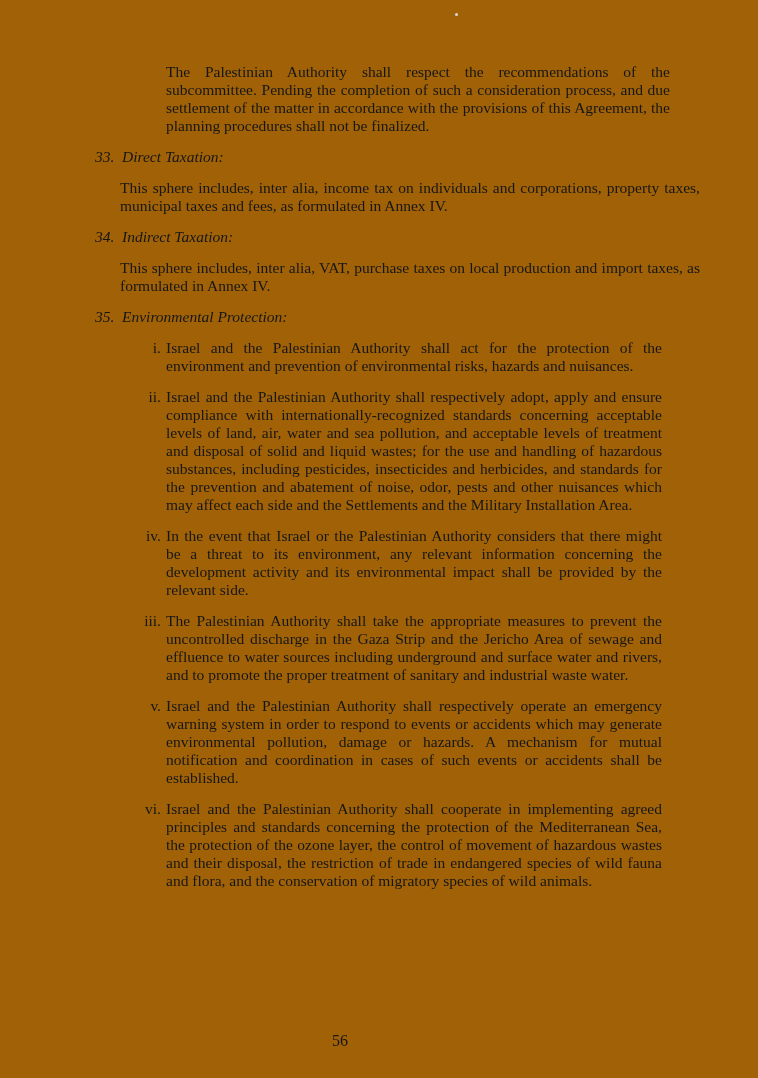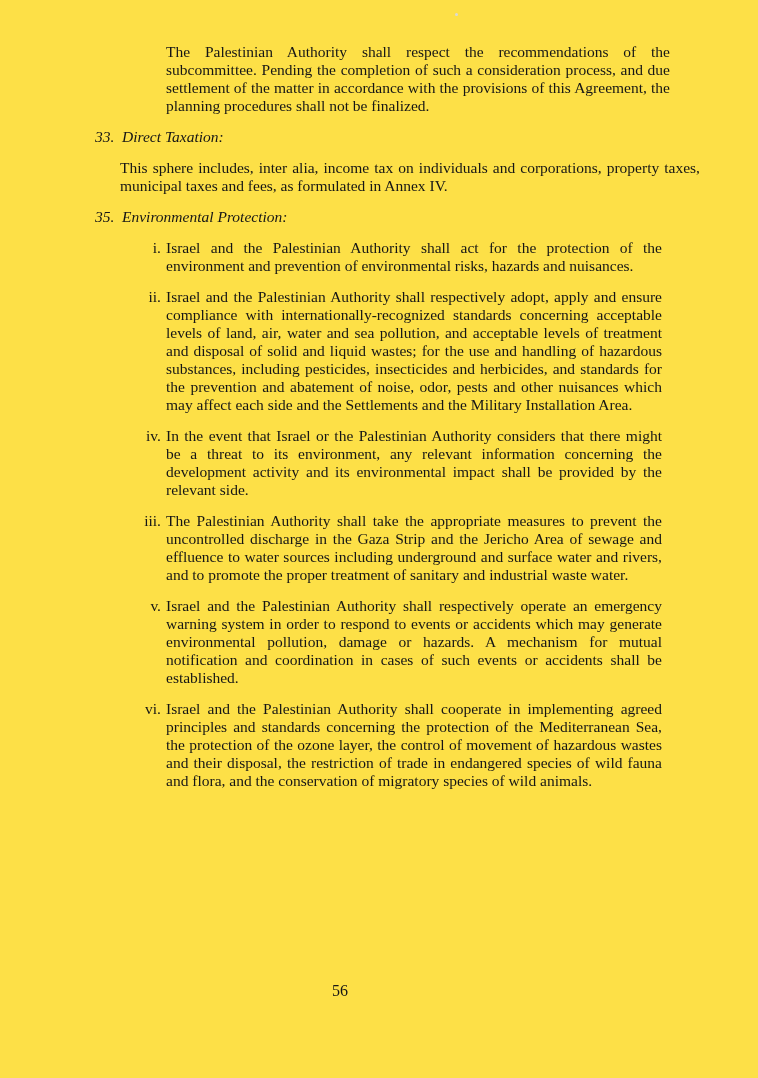--- a/index.html
+++ b/index.html
@@ -1,26 +1,26 @@
 <!DOCTYPE html>
 <html><head>
 <meta charset="utf-8">
 <style>
   html, body { margin: 0; padding: 0; background: #ffffff; }
   .page {
     position: relative;
     width: 758px;
     height: 1078px;
-    background: #fde047;
+    background: #a16207;
     color: #161616;
     font-family: "Liberation Serif", "DejaVu Serif", serif;
     font-size: 15.5px;
     line-height: 18px;
     box-sizing: border-box;
-    padding-top: 43px;
+    padding-top: 63px;
     overflow: hidden;
   }
   .intro {
     margin: 0 88px 0 166px;
     text-align: justify;
   }
   .section { margin-top: 13px; }
   .sec-head { margin: 0 88px 0 95px; font-style: italic; }
   .sec-num { display: inline-block; width: 27px; }
   .sec-body {
@@ -35,21 +35,21 @@
     white-space: nowrap;
   }
   .item-text {
     flex: 1;
     margin: 0 8px 0 5px;
     text-align: justify;
   }
   p { margin: 0; }
   .page-number {
     position: absolute;
-    top: 982px;
+    top: 1032px;
     left: 0;
     width: 680px;
     text-align: center;
     font-size: 16px;
   }
   .scan-artifact {
     position: absolute;
     top: 13px;
     left: 455px;
     width: 3px;
@@ -66,20 +66,26 @@
 
   <p class="intro">The Palestinian Authority shall respect the recommendations of the subcommittee.  Pending the completion of such a consideration process, and due settlement of  the matter in accordance with the provisions of this Agreement, the planning procedures shall not be finalized.</p>
 
   <div class="section">
     <div class="sec-head">
       <span class="sec-num">33.</span><span class="sec-title">Direct Taxation:</span>
     </div>
     <p class="sec-body">This sphere includes, inter alia,  income tax on individuals and corporations, property taxes, municipal taxes and fees, as formulated in Annex IV.</p>
   </div>
 
+  <div class="section">
+    <div class="sec-head">
+      <span class="sec-num">34.</span><span class="sec-title">Indirect Taxation:</span>
+    </div>
+    <p class="sec-body">This sphere includes,  inter alia, VAT, purchase taxes on local production and import taxes, as formulated in Annex IV.</p>
+  </div>
 
   <div class="section">
     <div class="sec-head">
       <span class="sec-num">35.</span><span class="sec-title">Environmental Protection:</span>
     </div>
 
     <div class="items">
       <div class="item">
         <span class="marker">i.</span>
         <p class="item-text">Israel and the Palestinian Authority  shall act for the protection of the environment and prevention of environmental risks, hazards and nuisances.</p>

